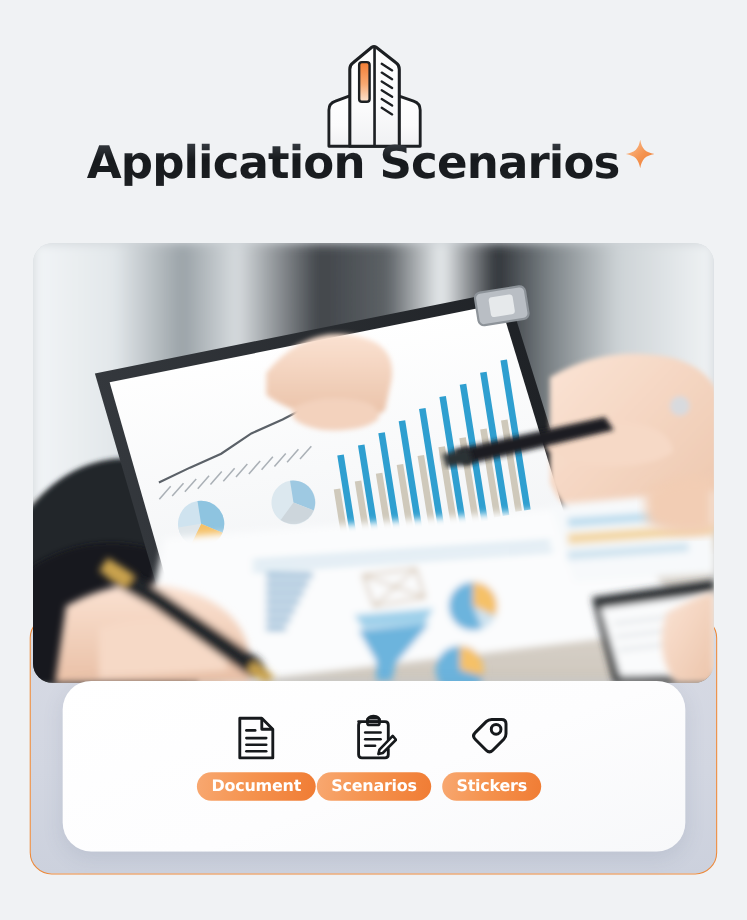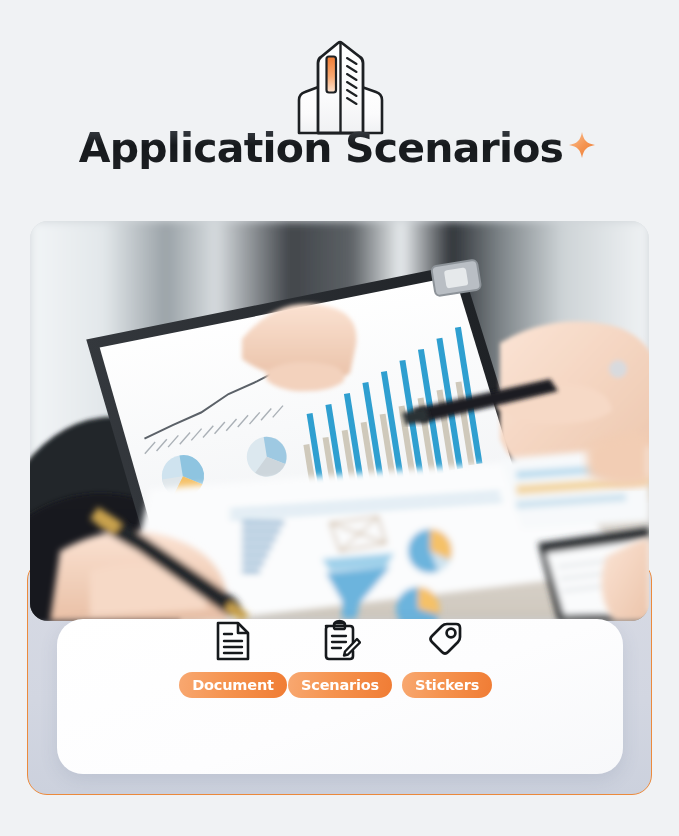--- a/index.html
+++ b/index.html
@@ -27,21 +27,21 @@
     top: 38px;
   }
 
   .title-row {
     position: absolute;
     left: 0;
     right: 0;
     top: 128px;
     display: flex;
     justify-content: center;
-    align-items: flex-end;
+    align-items: center;
   }
 
   .page-title {
     font-size: 41px;
     font-weight: bold;
     letter-spacing: -0.8px;
     line-height: 1;
     background: linear-gradient(180deg, #3a3f45 0%, #16191c 42%, #1d2023 100%);
     -webkit-background-clip: text;
     background-clip: text;
@@ -88,20 +88,21 @@
     top: 619px;
     width: 566px;
     height: 155px;
     background: linear-gradient(160deg, #ffffff 0%, #fdfdfe 55%, #f7f8fa 100%);
     border-radius: 26px;
     box-shadow: 0 6px 18px rgba(80, 90, 120, 0.13);
     display: flex;
     align-items: flex-start;
     justify-content: center;
     gap: 0px;
+    padding-top: 30px;
   }
 
   .category-item {
     display: flex;
     flex-direction: column;
     align-items: center;
     width: 107px;
   }
 
   .cat-icon {

